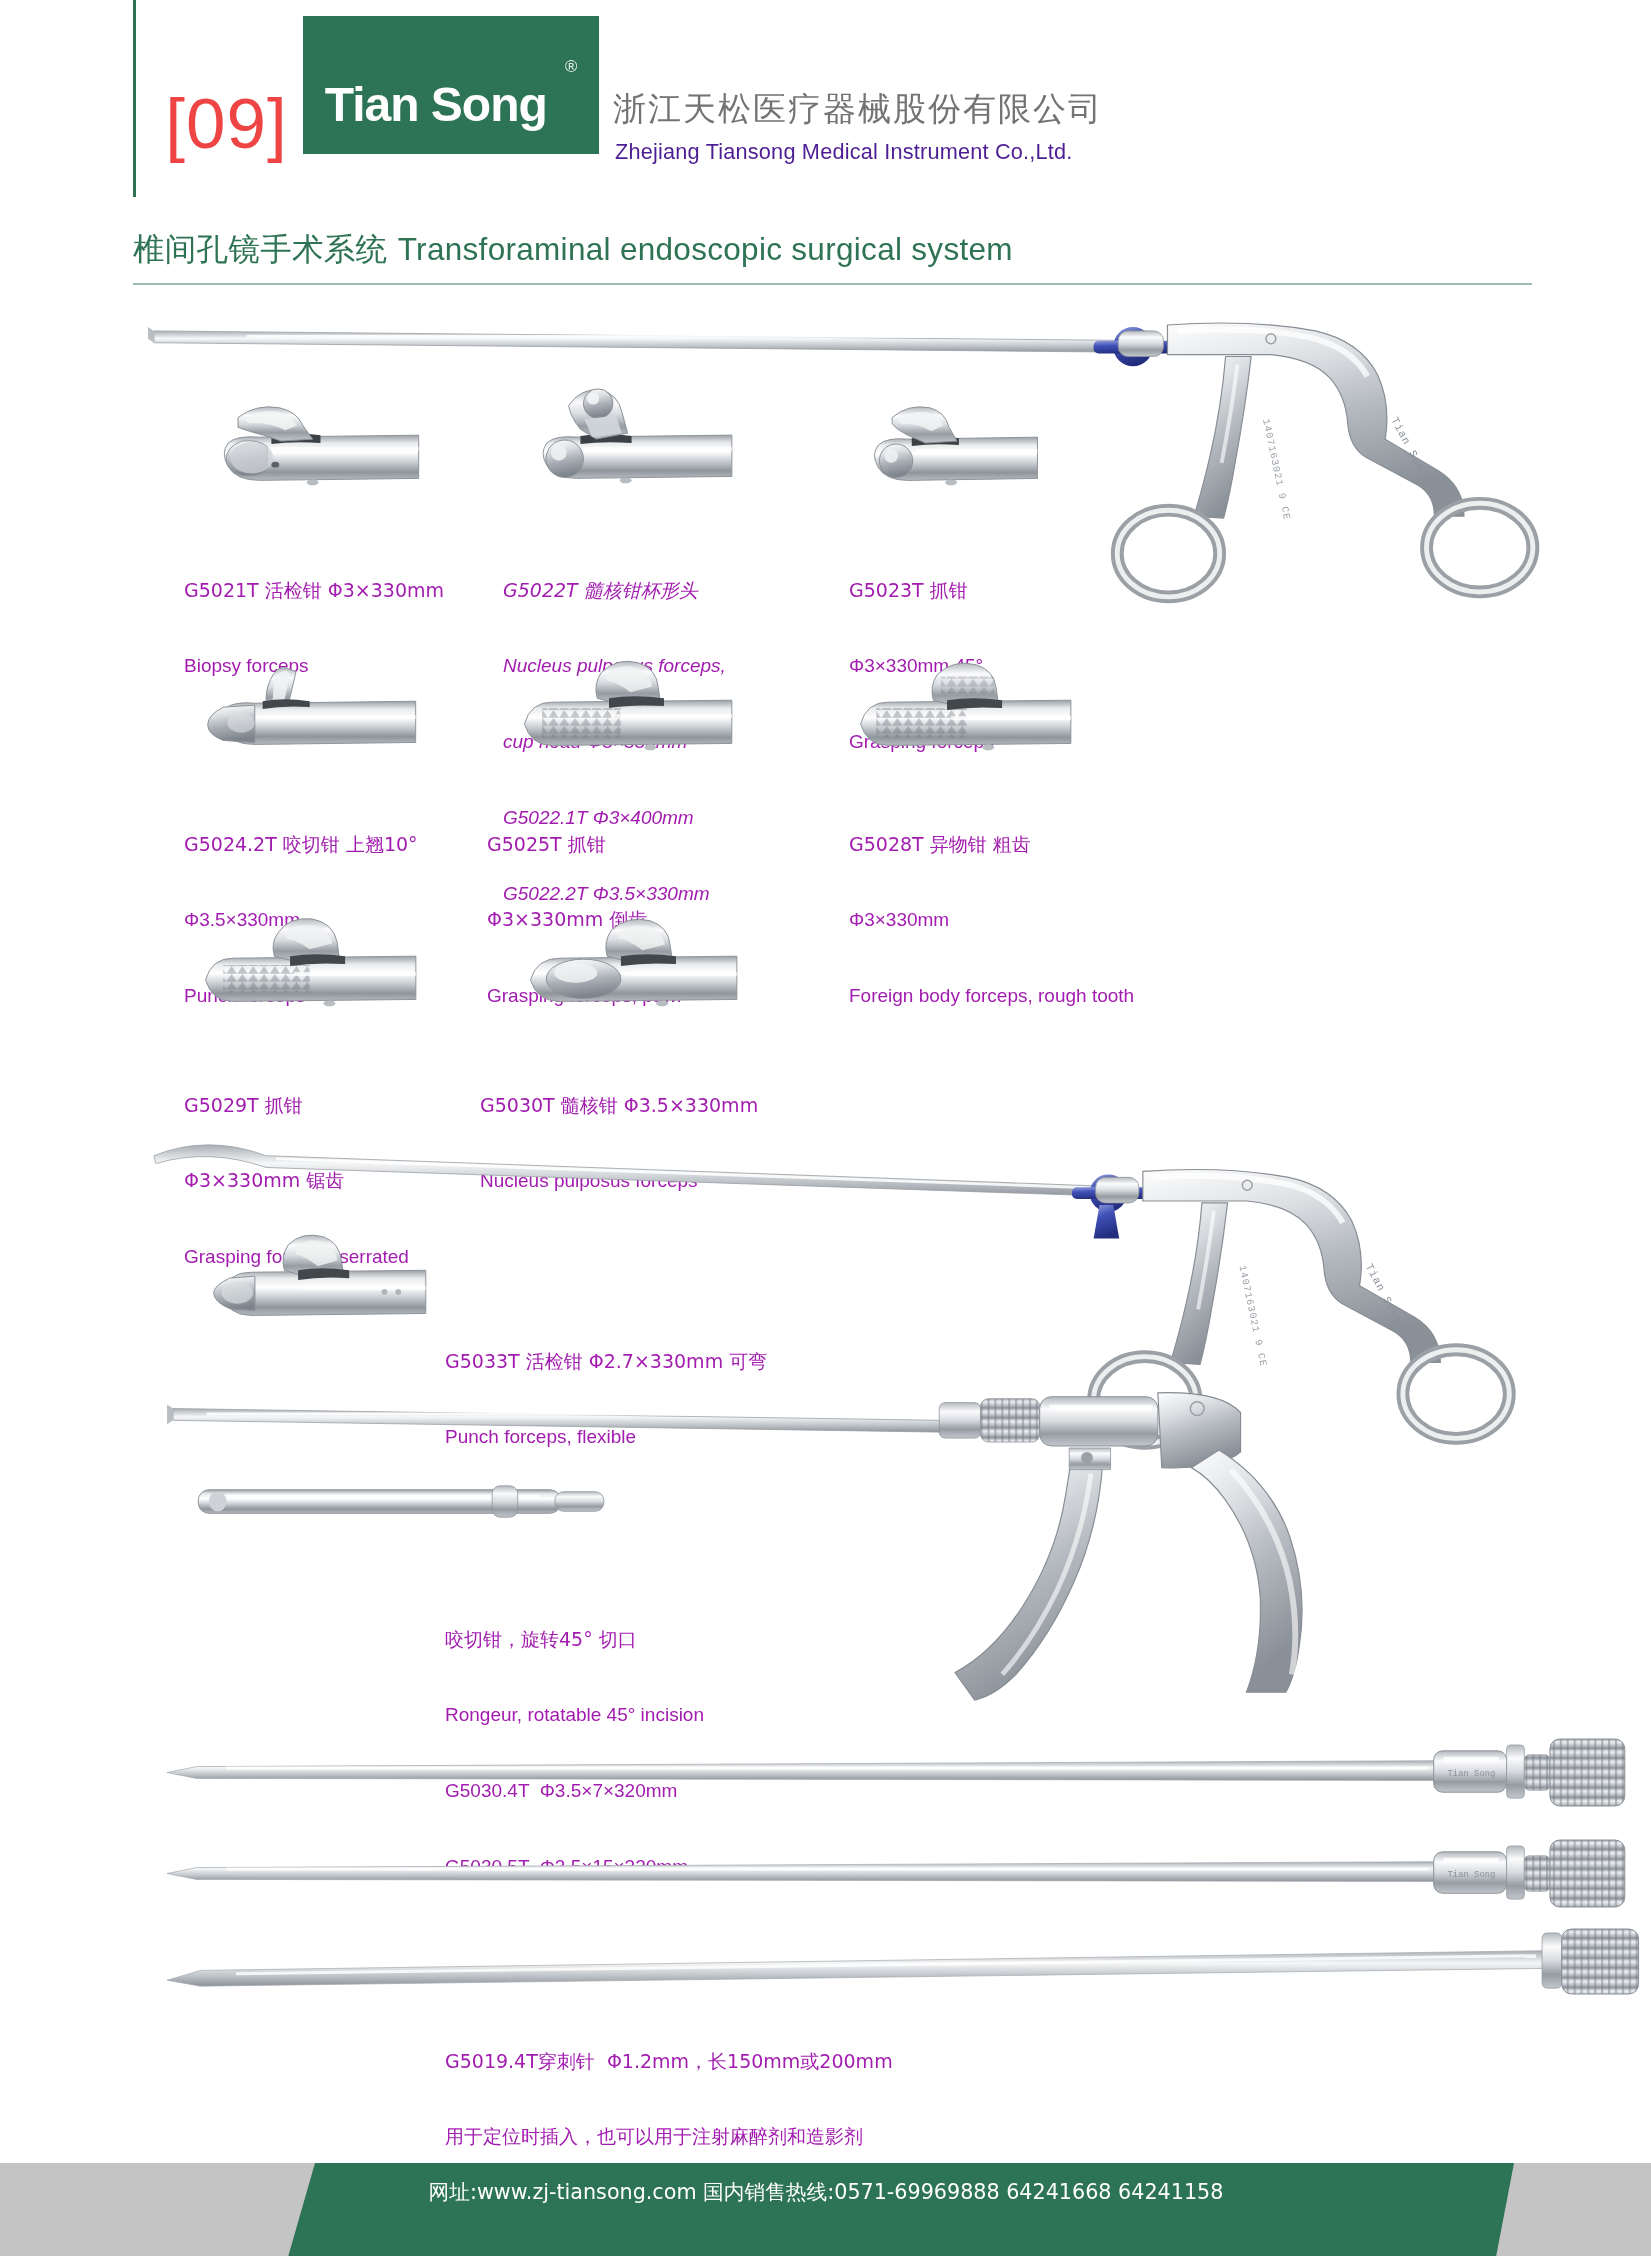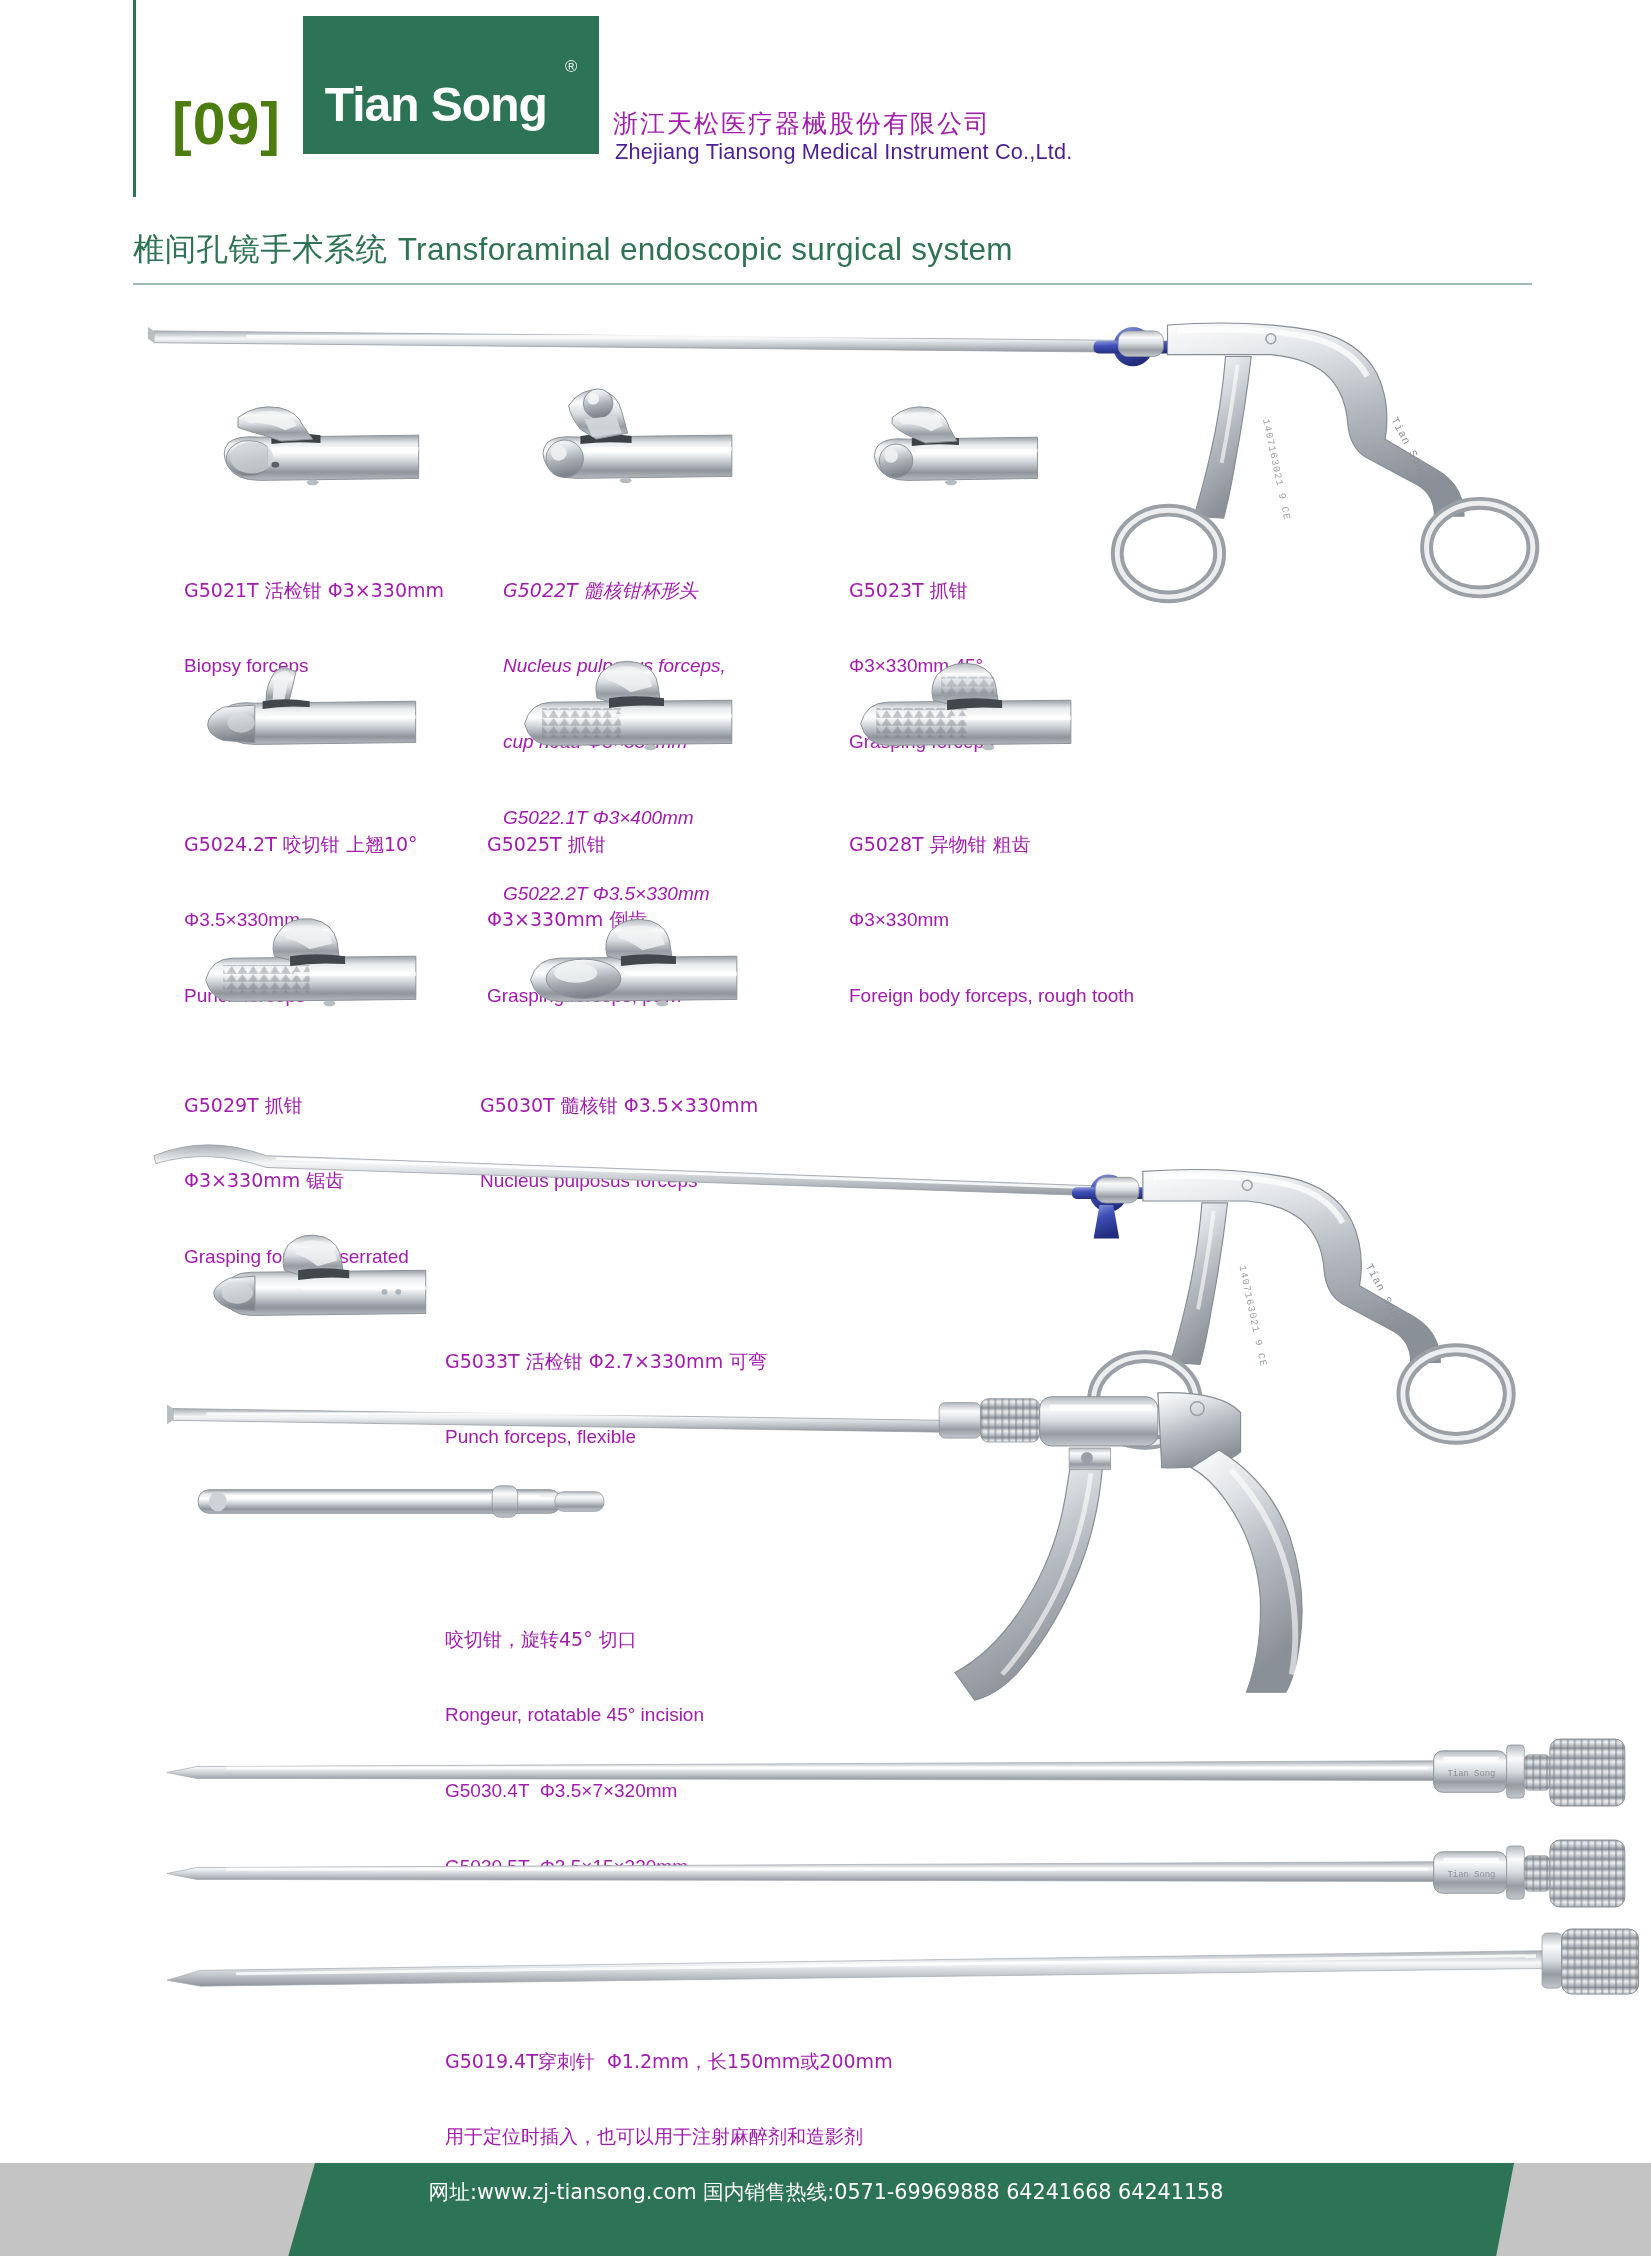--- a/index.html
+++ b/index.html
@@ -9,40 +9,39 @@
     color:#231f20;
   }
   .page{position:absolute;inset:0;background:#fff;}
 
   
   .header{position:absolute;left:0;top:0;width:1652px;height:207px;}
   .hdr-vrule{position:absolute;left:133px;top:0;width:3px;height:197px;background:#2e7354;}
   .pagenum{
     position:absolute;left:165px;top:85px;width:123px;height:77px;
     display:flex;align-items:center;justify-content:center;
-    color:#4d7c0f;font-size:59px;font-weight:bold;letter-spacing:1px;
+    color:#ef4444;font-size:71px;font-weight:normal;letter-spacing:1px;
     font-family:"Liberation Sans",sans-serif;
   }
   .brandbox{
     position:absolute;left:303px;top:15.8px;width:296px;height:138px;
     background:#2d7355;
   }
   .brandbox .bname{
     position:absolute;left:21.7px;bottom:21.7px;color:#fff;
     font-size:48px;font-weight:bold;letter-spacing:-1px;
     font-family:"Liberation Sans",sans-serif;
   }
   .brandbox .breg{
     position:absolute;right:21.7px;bottom:77px;color:#e8f0ec;font-size:16.7px;
   }
   .cn-co{
-    position:absolute;left:613px;top:87px;color:#a21caf;
-    font-size:25px;letter-spacing:2px;white-space:nowrap;
+    position:absolute;left:613px;top:87px;color:#737373;
+    font-size:33px;letter-spacing:2px;white-space:nowrap;
     font-family:"DejaVu Sans",sans-serif;
-    margin-top:20px;
   }
   .en-co{
     position:absolute;left:615px;top:139px;color:#4c1d95;
     font-size:21.7px;letter-spacing:0.2px;white-space:nowrap;
   }
 
   
   .sect{position:absolute;left:133px;top:229px;width:1399px;}
   .sect .tline{
     font-size:31.5px;color:#2e7354;white-space:nowrap;

